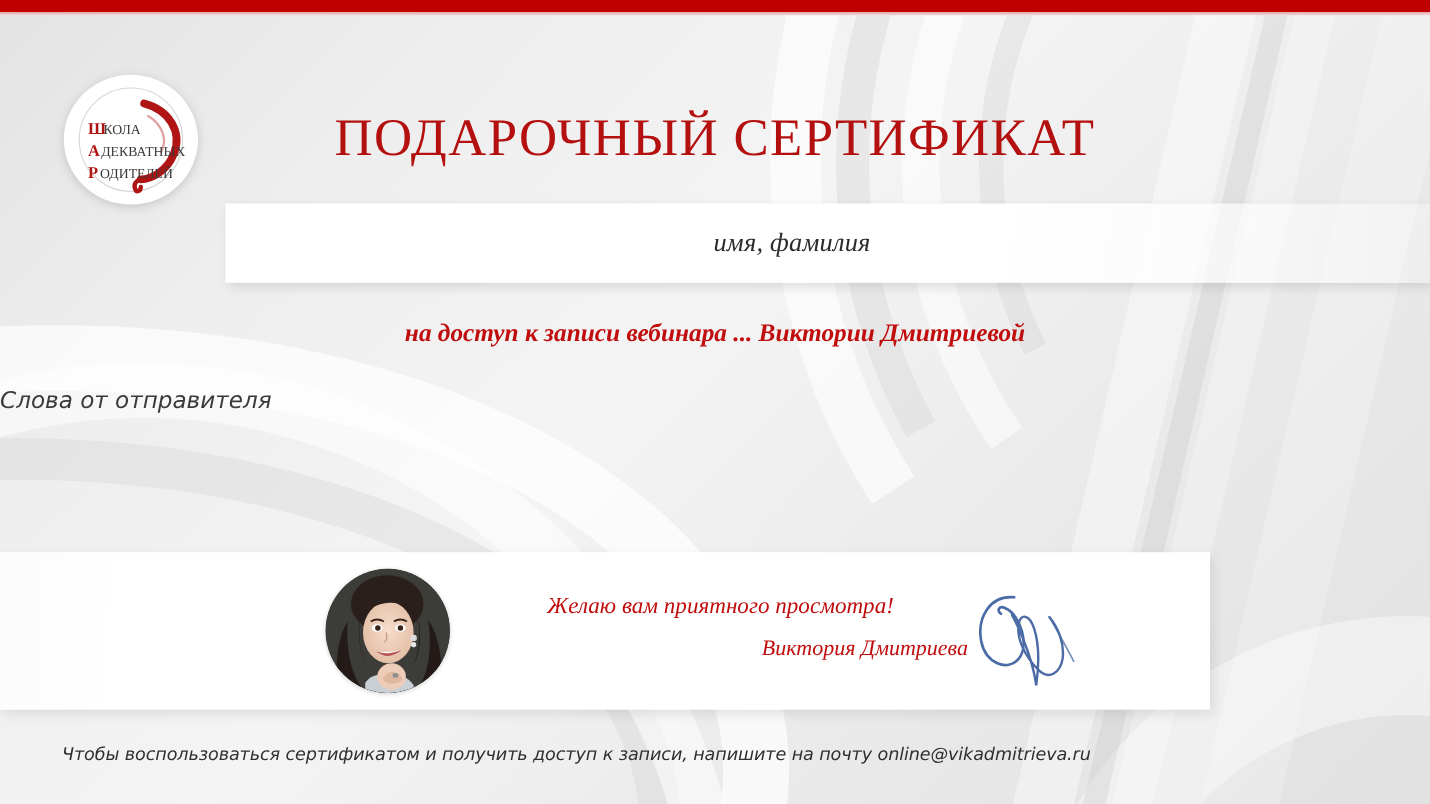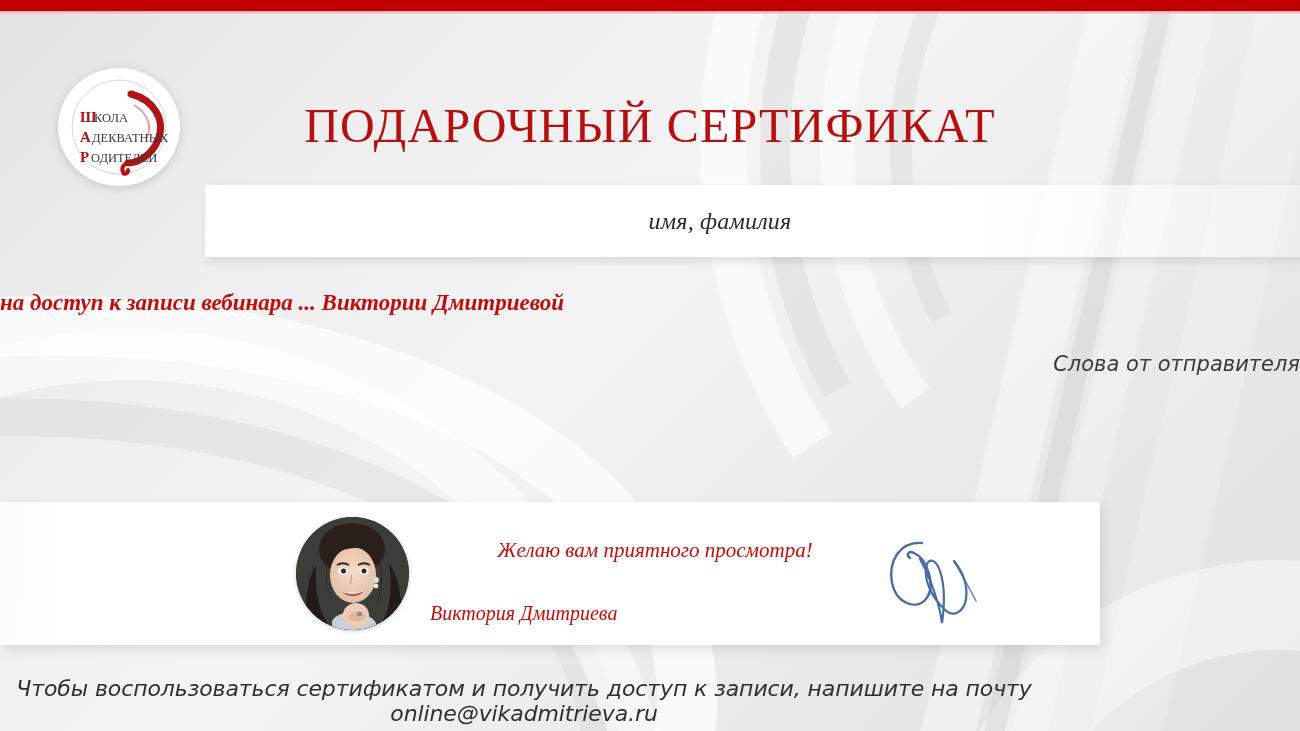--- a/index.html
+++ b/index.html
@@ -191,34 +191,34 @@
     color:#2b2b2b;
     letter-spacing:.2px;
     z-index:20;
   }
 
   
   .subtitle {
     position:absolute;
     left:0; top:290px;
     width:1300px;
-    text-align:left;
+    text-align:center;
     font-family:"Liberation Serif", serif;
     font-weight:bold; font-style:italic;
     font-size:23px;
     color:#c00d0d;
     z-index:20;
   }
 
   
   .sender-words {
     position:absolute;
     left:0; top:352px;
     width:1300px;
-    text-align:right;
+    text-align:left;
     font-family:"DejaVu Sans", sans-serif;
     font-style:italic;
     font-size:21px;
     color:#3a3a3a;
     z-index:20;
   }
 
   
   .portrait {
     position:absolute;
@@ -240,46 +240,45 @@
     font-family:"Liberation Serif", serif;
     font-weight:normal; font-style:italic;
     font-size:21px;
     color:#c00d0d;
     z-index:22;
   }
   .wish-name {
     position:absolute;
     left:430px; top:578px;
     width:450px;
-    text-align:left;
+    text-align:right;
     font-family:"Liberation Serif", serif;
     font-style:italic;
     font-size:20px;
     color:#c00d0d;
     z-index:22;
-    margin-top:24px;
   }
 
   .signature {
     position:absolute;
     left:870px; top:515px;
     width:130px; height:115px;
     z-index:22;
   }
   .signature svg { display:block; }
 
   
   .footer {
     position:absolute;
     left:0; top:676px;
     width:1048px;
     text-align:center;
     font-family:"DejaVu Sans", sans-serif;
     font-style:italic;
-    font-size:22px;
+    font-size:16px;
     color:#2f2f2f;
     letter-spacing:-.1px;
     z-index:20;
   }
 </style>
 </head>
 <body>
 
 <div class="certificate">
 

